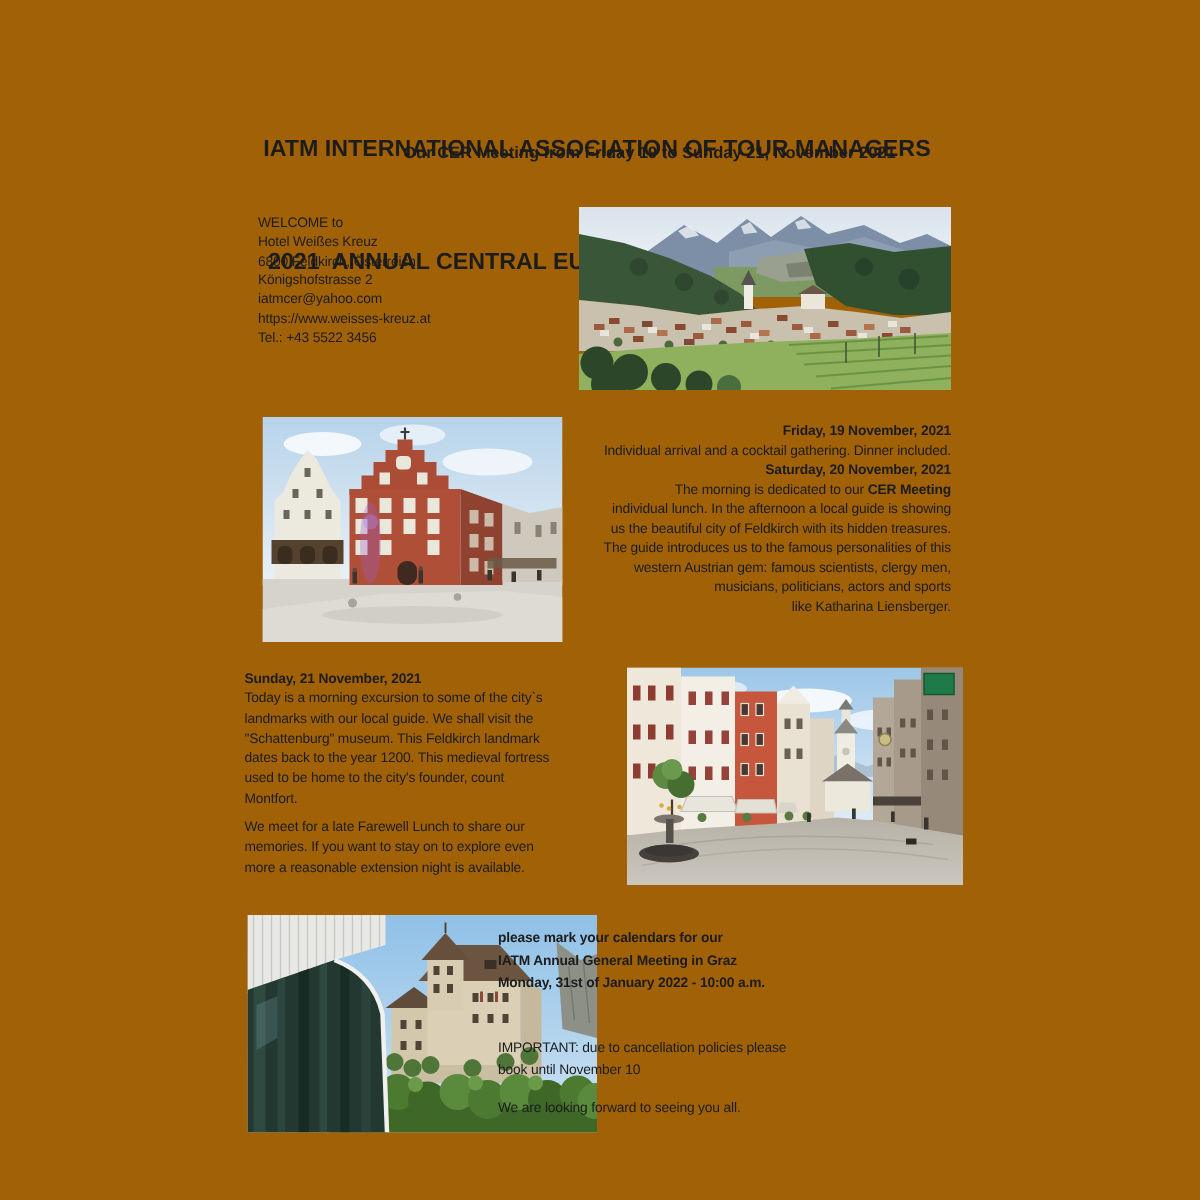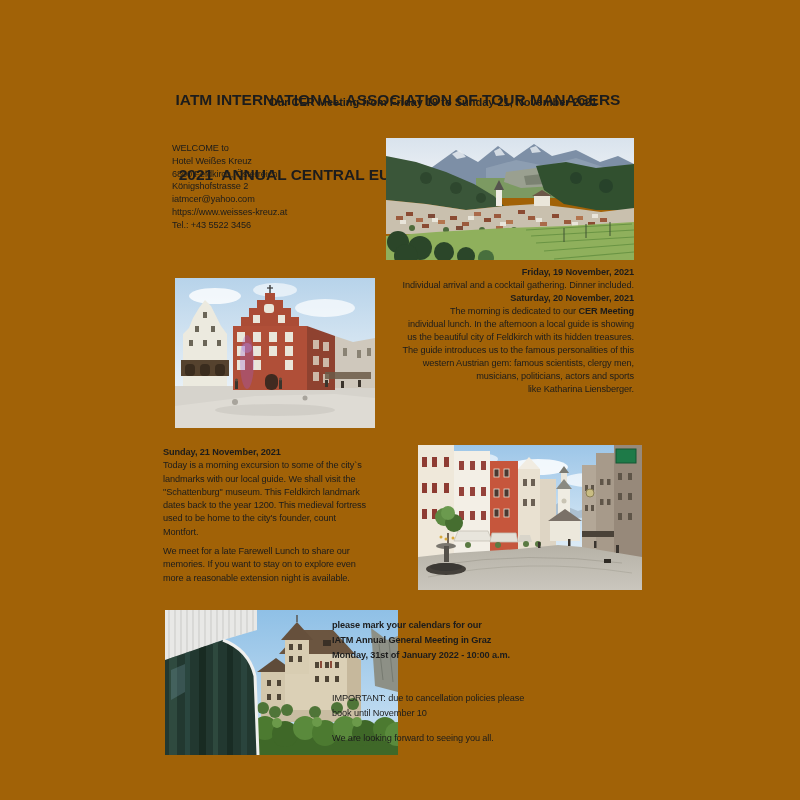--- a/index.html
+++ b/index.html
@@ -12,21 +12,21 @@
     font-weight:700; font-size:15.5px; line-height:25px; white-space:pre-wrap;
   }
   .subtitle {
     position:absolute; top:96px; left:0; width:792px; text-align:center;
     font-weight:700; font-size:11px; white-space:pre-wrap;padding-left:37px;
   }
   .body { font-size:9.2px; letter-spacing:-0.1px; }
   .bold { font-weight:700; }
   .pre  { white-space:pre-line; }
   .welcome { position:absolute; left:172px; top:142px; line-height:12.8px; }
-  .schedule { position:absolute; top:266px; right:166px; width:340px; text-align:right; line-height:13px; }
+  .schedule { position:absolute; top:281px; right:166px; width:340px; text-align:right; line-height:13px; }
   .sunday { position:absolute; left:163px; top:446px; width:250px; line-height:13.3px; text-align:left; }
   .sunday .para2 { margin-top:6px; }
   .announcement { position:absolute; top:618px; right:168px; width:300px; text-align:left; line-height:15px; }
   .announcement .important { margin-top:28px; }
   .announcement .closing { margin-top:10px; }
   .photo { position:absolute; display:block; }
   #photo1 { left:386px; top:138px; }
   #photo2 { left:175px; top:278px; }
   #photo3 { left:418px; top:445px; }
   #photo4 { left:165px; top:610px; }

